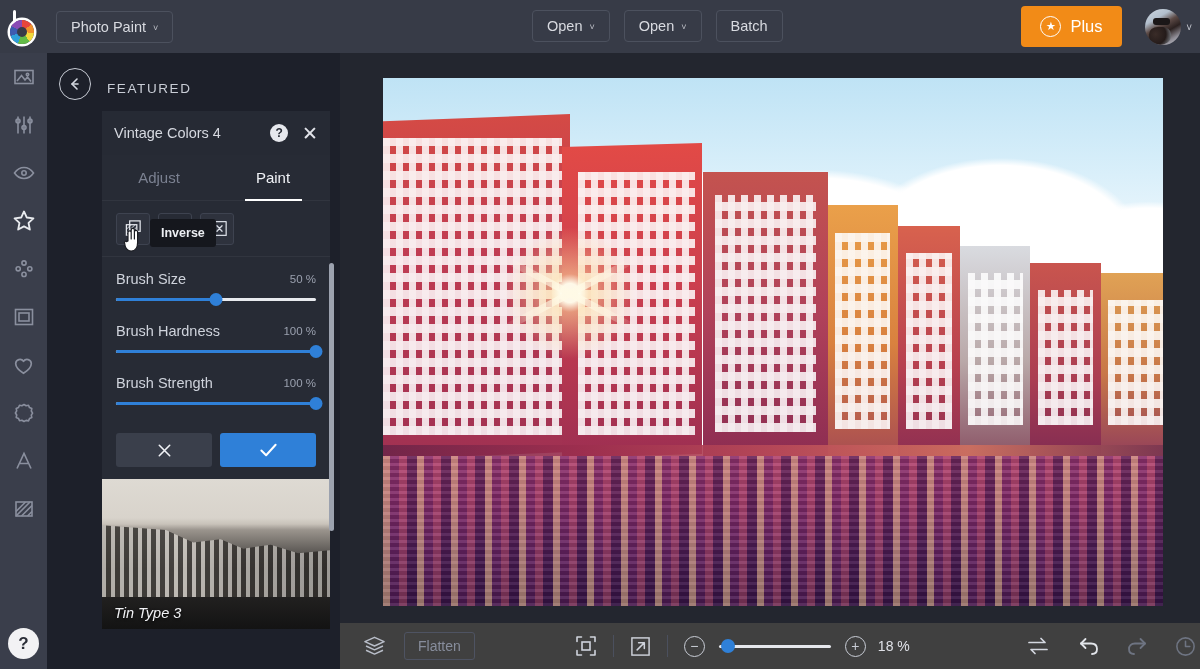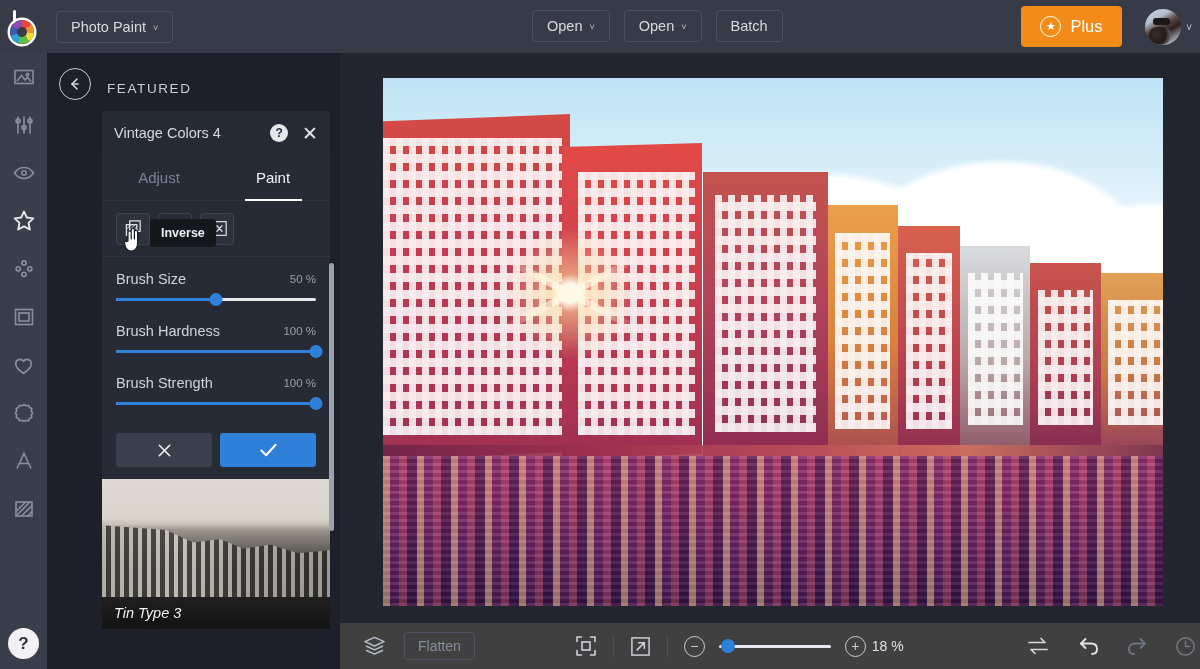--- a/index.html
+++ b/index.html
@@ -626,21 +626,21 @@
     <div class="divider" style="margin:0 16px;"></div>
 
     <div class="circ-btn">−</div>
 
     <div class="zoom-track" style="margin:0 14px;">
       <div class="zoom-knob" style="left:8%"></div>
     </div>
 
     <div class="circ-btn">+</div>
 
-    <div class="zoom-label" style="margin-left:6px;">18 %</div>
+    <div class="zoom-label" style="margin-left:6px;text-align:center;">18 %</div>
 
     <div class="b-icon" style="margin-left:110px;">
       <svg width="24" height="20" viewBox="0 0 24 20">
         <path d="M3 6.5h16l-4-4M21 13.5H5l4 4" fill="none" stroke="#d4d8e0" stroke-width="1.7" stroke-linecap="round" stroke-linejoin="round"></path>
       </svg>
     </div>
 
     <div class="b-icon" style="margin-left:28px;">
       <svg width="22" height="20" viewBox="0 0 22 20">
         <path d="M3 7.5h10c4 0 6 2.5 6 5.5s-2 5-5 5" fill="none" stroke="#e2e5ea" stroke-width="1.8" stroke-linecap="round"></path>

